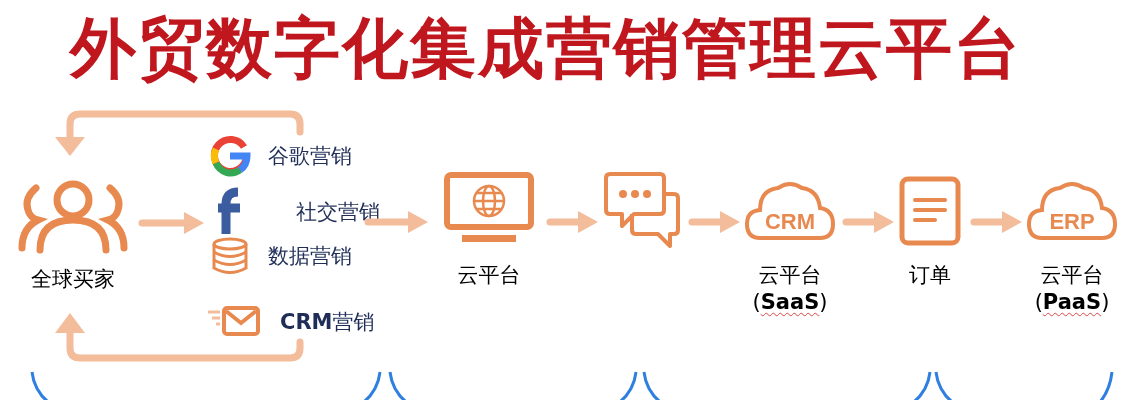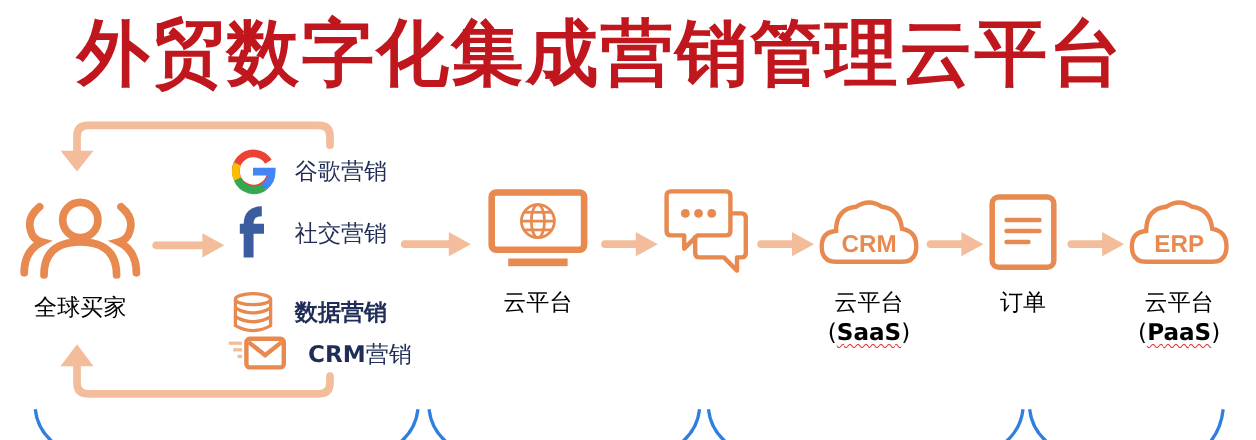--- a/index.html
+++ b/index.html
@@ -57,27 +57,27 @@
 
 <div class="channel" style="top:136px;">
   <svg style="position:relative;" width="40" height="38" viewBox="0 0 40 38">
     <path d="M34 10 A16 16 0 1 0 36 22" fill="none" stroke="#ea4335" stroke-width="7"></path>
     <path d="M6 12 A16 16 0 0 0 6 26" fill="none" stroke="#fbbc05" stroke-width="7"></path>
     <path d="M6 26 A16 16 0 0 0 30 33" fill="none" stroke="#34a853" stroke-width="7"></path>
     <path d="M20 19 L37 19 Q37 28 30 33" fill="none" stroke="#4285f4" stroke-width="7"></path>
   </svg>
   <span class="text">谷歌营销</span>
 </div>
-<div class="channel" style="top:192px;">
+<div class="channel" style="top:192px;gap:28px;">
   <svg style="position:relative;" width="40" height="44" viewBox="0 0 40 44">
     <path d="M28 2 Q16 2 16 14 L16 44 M8 18 L30 18" fill="none" stroke="#3b5c9e" stroke-width="9"></path>
   </svg>
   <span class="text">社交营销</span>
 </div>
-<div class="channel" style="top:264px;font-weight:bold;">
+<div class="channel" style="top:236px;">
   <svg style="position:relative;" width="40" height="38" viewBox="0 0 40 38">
     <g fill="none" stroke="#e8894f" stroke-width="3">
       <ellipse cx="20" cy="7" rx="16" ry="5"></ellipse>
       <path d="M4 7 L4 31 Q20 40 36 31 L36 7"></path>
       <path d="M4 15 Q20 24 36 15"></path>
       <path d="M4 23 Q20 32 36 23"></path>
     </g>
   </svg>
   <span class="text">数据营销</span>
 </div>

